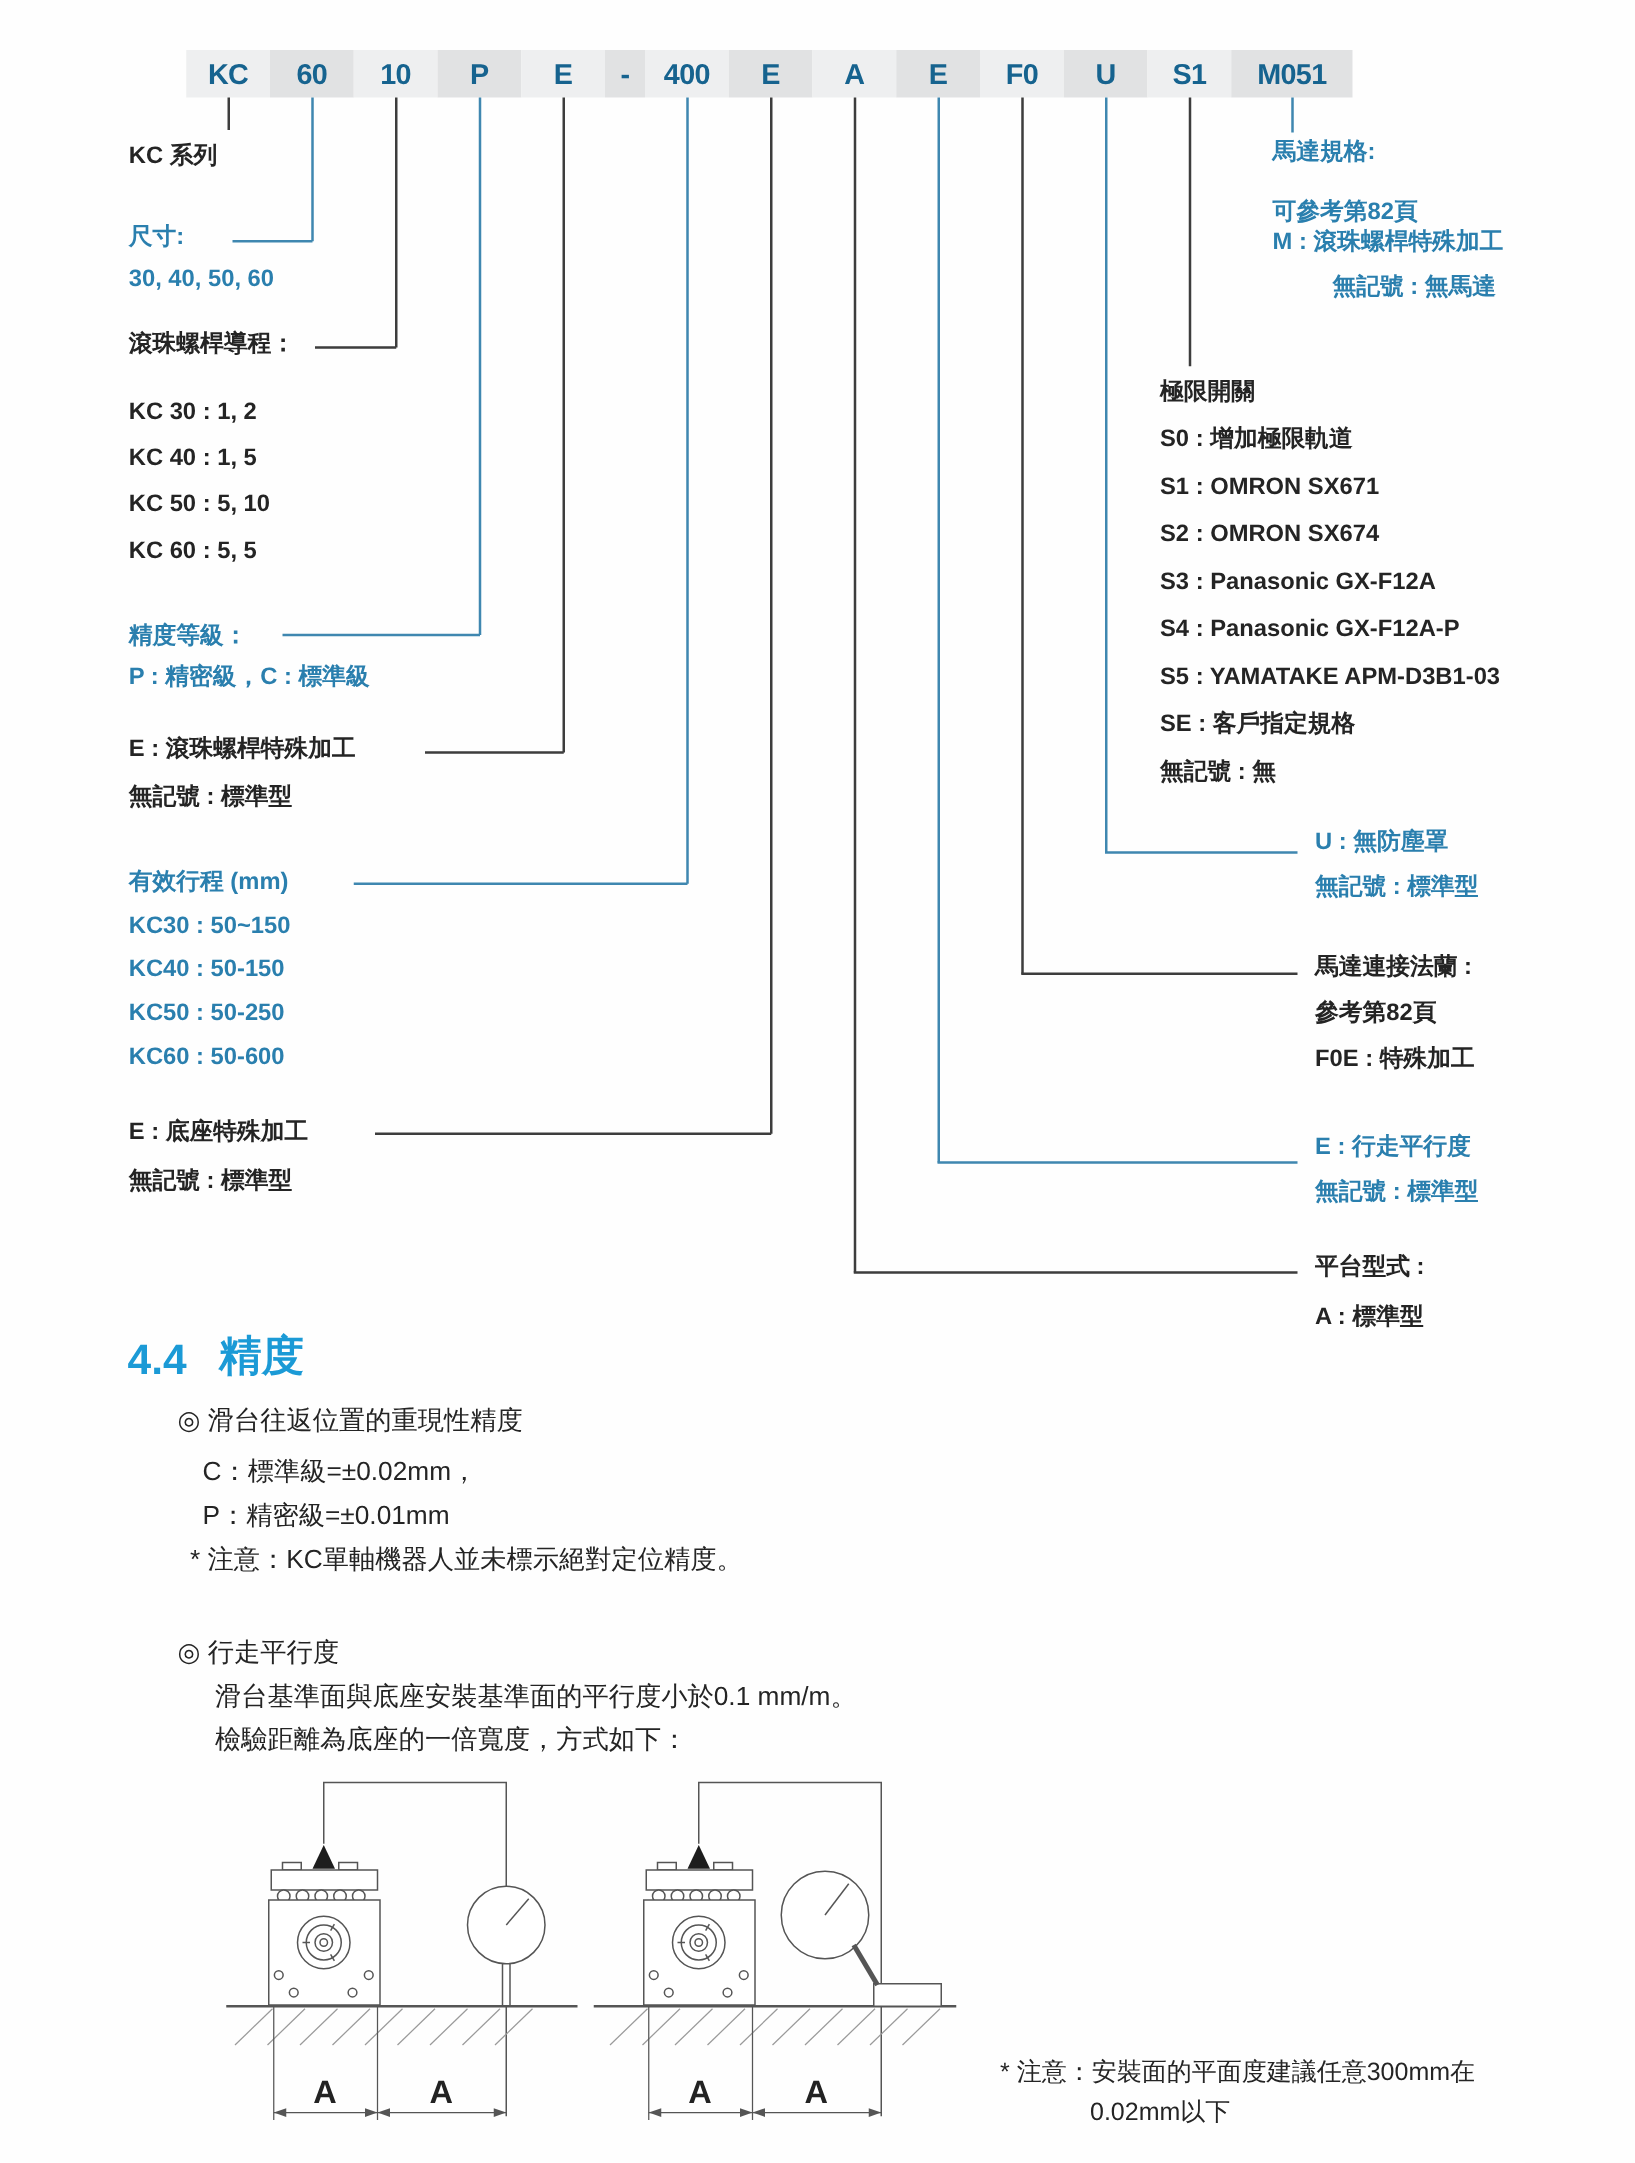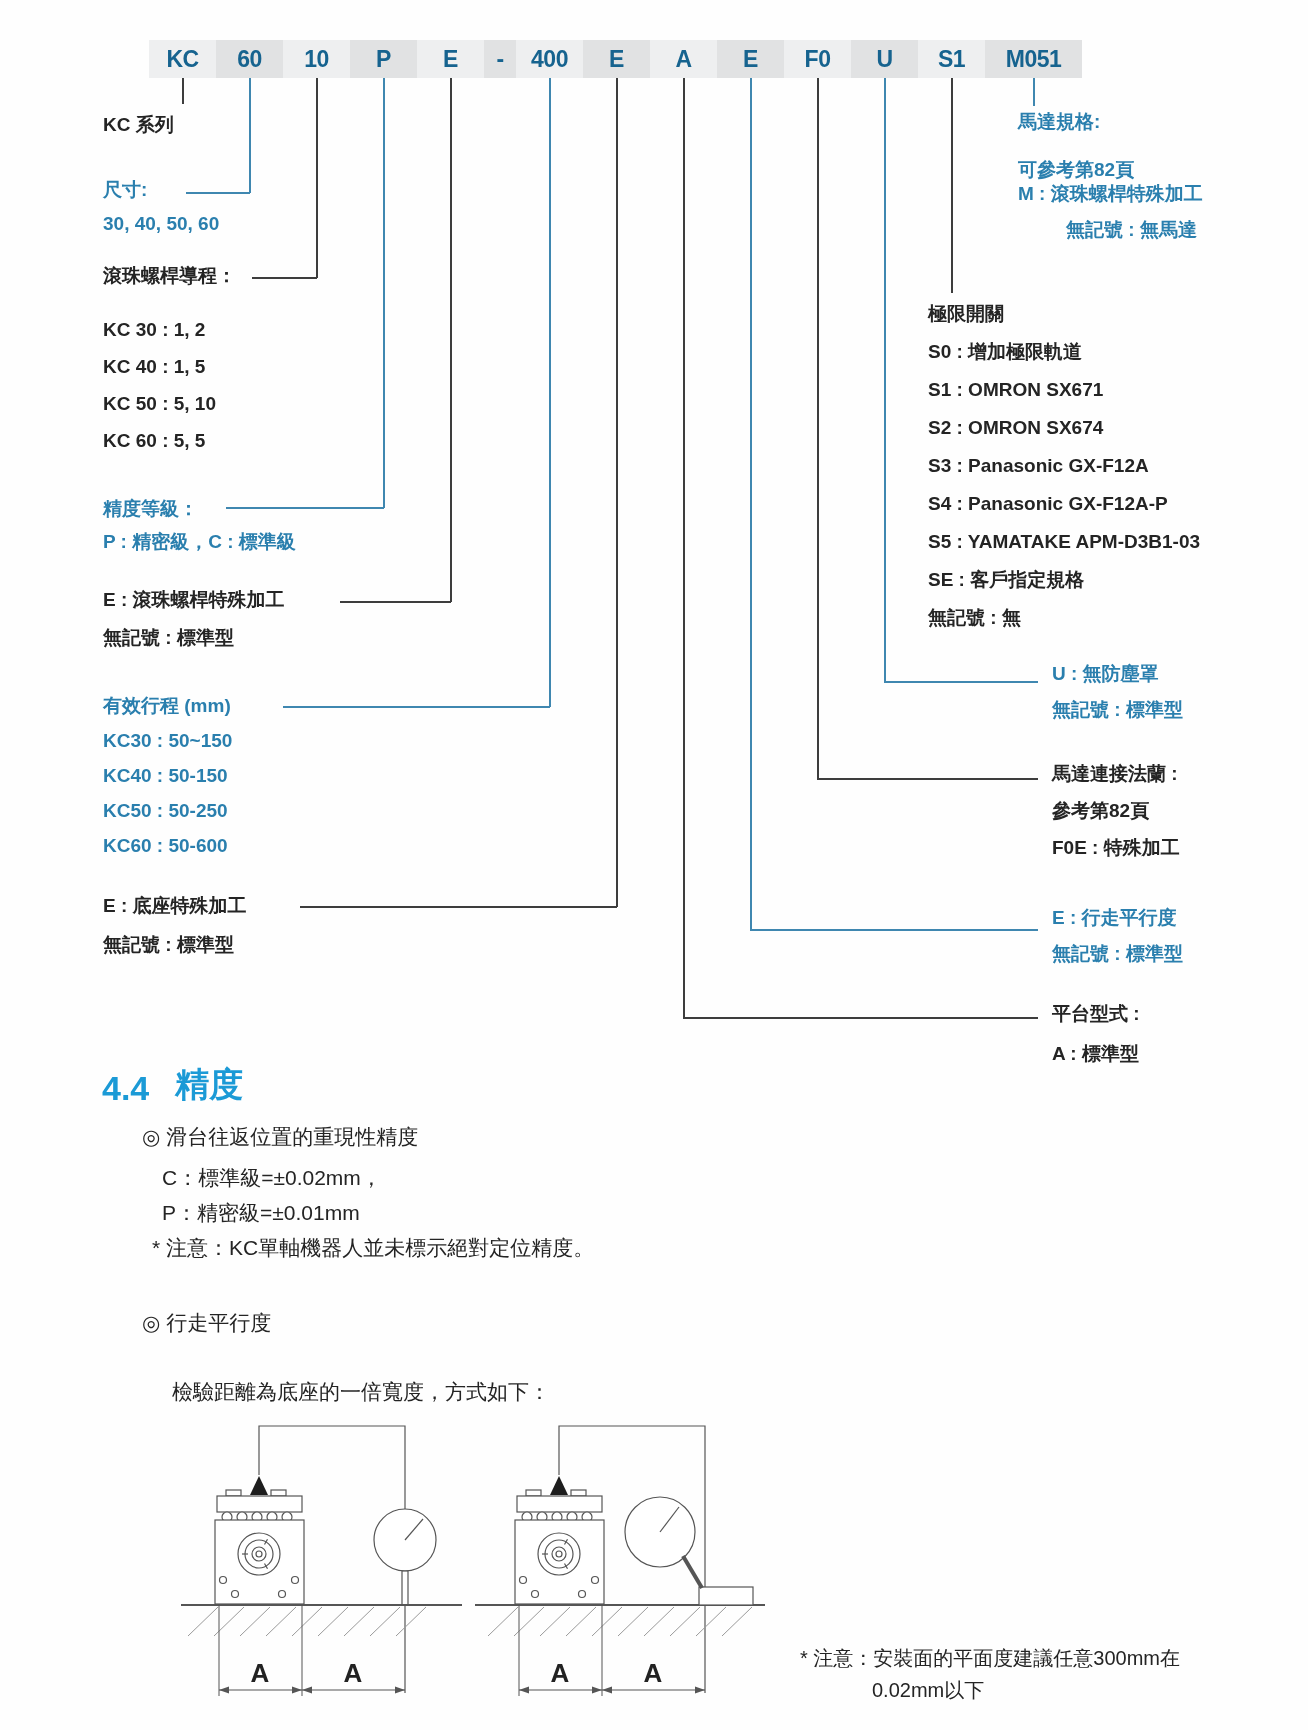--- a/index.html
+++ b/index.html
@@ -125,20 +125,21 @@
     <span>4.4</span>
     <span>精度</span>
   </div>
 
   <div class="b" style="left:142px;top:1124px;">◎ 滑台往返位置的重現性精度</div>
   <div class="b" style="left:162px;top:1165px;">C：標準級=±0.02mm，</div>
   <div class="b" style="left:162px;top:1200px;">P：精密級=±0.01mm</div>
   <div class="b" style="left:152px;top:1235px;">* 注意：KC單軸機器人並未標示絕對定位精度。</div>
 
   <div class="b" style="left:142px;top:1310px;">◎ 行走平行度</div>
+  <div class="b" style="left:172px;top:1345px;">滑台基準面與底座安裝基準面的平行度小於0.1 mm/m。</div>
   <div class="b" style="left:172px;top:1379px;">檢驗距離為底座的一倍寬度，方式如下：</div>
 
   <svg style="left:170px;top:1420px;" width="300" height="290" viewBox="0 0 300 290">
     <g stroke="#555" fill="none" stroke-width="1.2">
       <path d="M89,55 L89,6 L235,6 L235,273"></path>
     </g>
     <polygon points="80,75 98,75 89,56" fill="#1d1d1d"></polygon>
     <g stroke="#555" stroke-width="1.2" fill="#ffffff">
       <rect x="56" y="70" width="15" height="6"></rect>
       <rect x="101" y="70" width="15" height="6"></rect>

